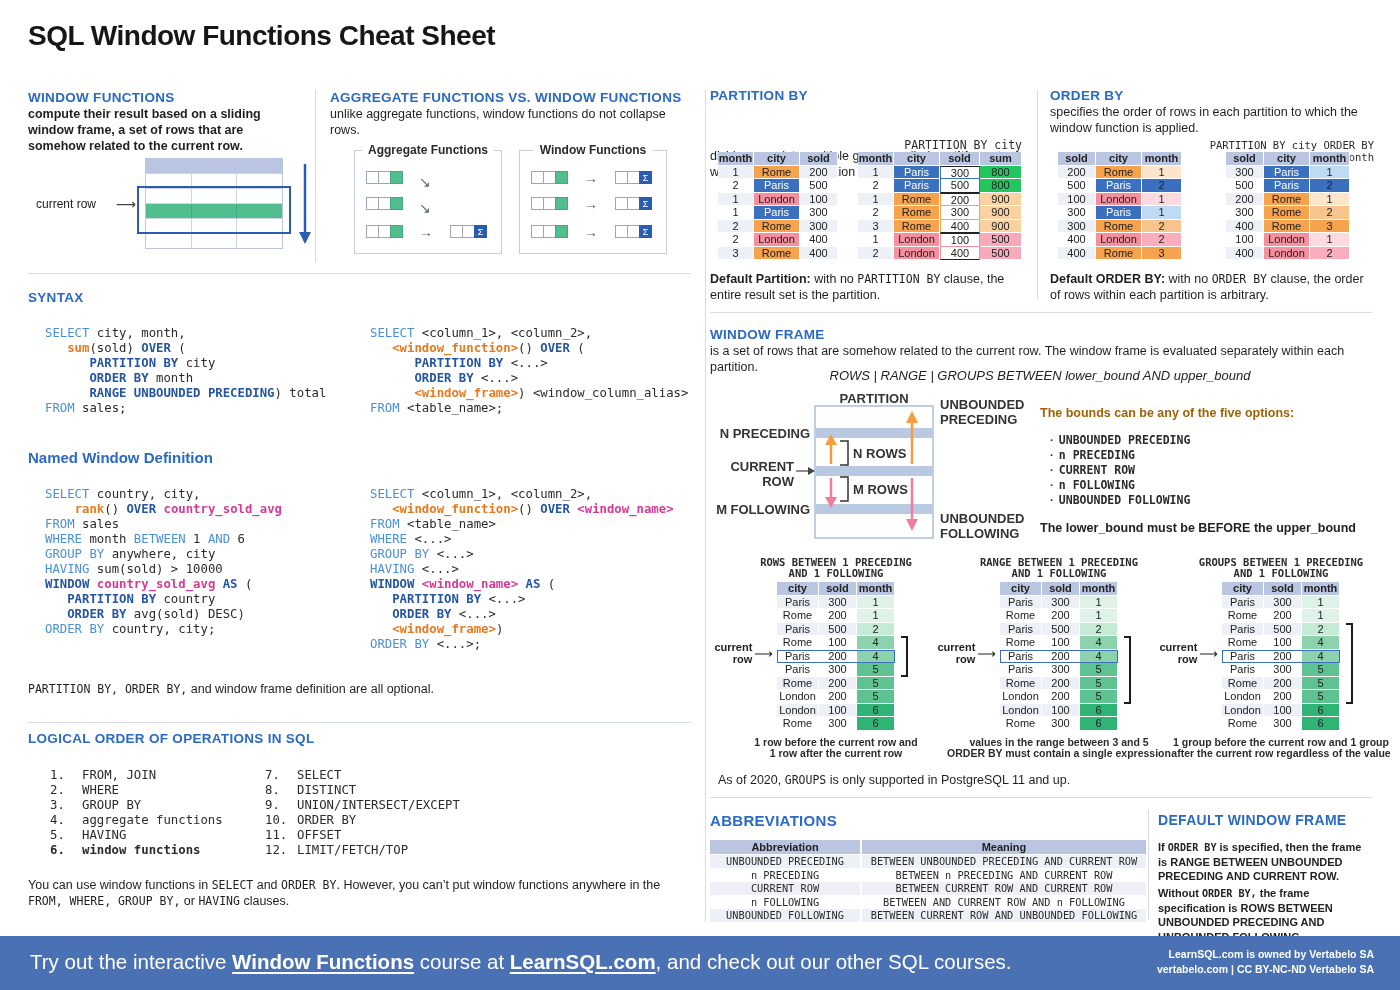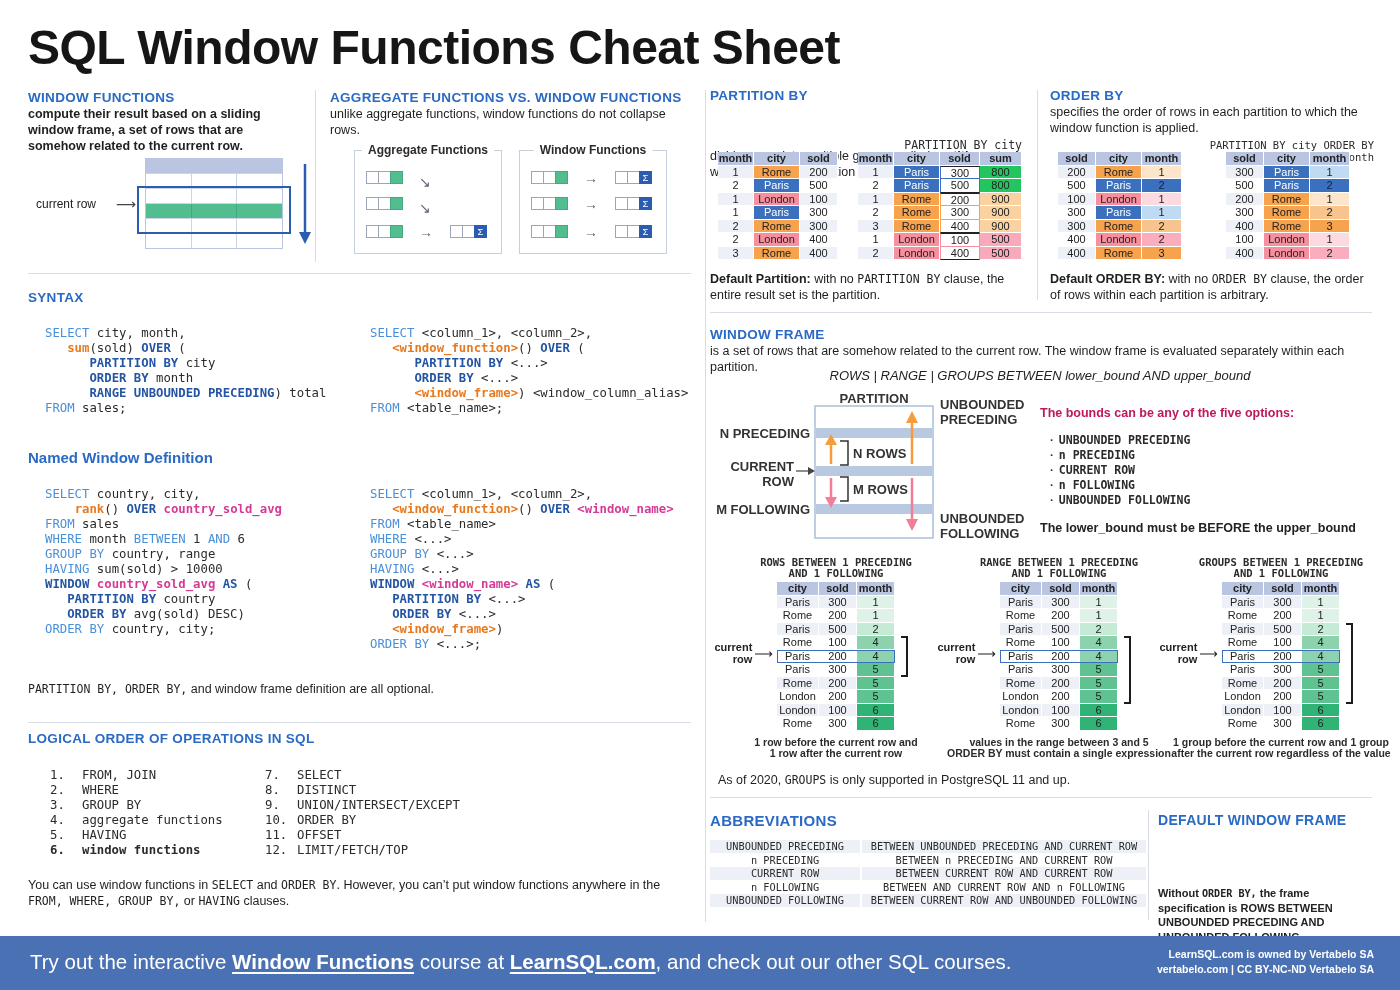--- a/index.html
+++ b/index.html
@@ -5,21 +5,21 @@
   * { margin:0; padding:0; box-sizing:border-box; }
   html,body { background:#fff; }
   #page {
     position:relative; width:1400px; height:990px; background:#fff; overflow:hidden;
     font-family:"Liberation Sans", sans-serif; color:#1f1f1f;
   }
   .abs { position:absolute; }
   .divider { position:absolute; background:#d8dce4; }
 
   
-  .h-main { font-size:48px; font-weight:700; letter-spacing:-0.5px; color:#161616; }
+  .h-main { font-size:28px; font-weight:700; letter-spacing:-0.5px; color:#161616; }
   .sec-h { font-size:13.5px; font-weight:700; color:#2a6ac4; letter-spacing:.3px; }
   .sec-h3 { font-size:15px; font-weight:700; color:#2a6ac4; }
   .body-t { font-size:12.5px; line-height:1.27; color:#1f1f1f; }
 
   
   .logo-line1 { font-size:34px; font-weight:700; line-height:1; }
   .logo-learn { color:#1d1d1b; }
   .logo-sql { color:#2e6bc4; border-bottom:4px solid #2e6bc4; padding-bottom:1px; }
   .logo-line2 { margin-top:5px; padding-left:6px; font-size:19px; font-weight:700; color:#1d1d1b; }
   .logo-dot { color:#2e6bc4; font-size:13px; vertical-align:2px; margin-right:3px; }
@@ -256,21 +256,21 @@
       <div class="cl"><span class="c-p">      </span><span class="c-f">&lt;window_frame&gt;</span><span class="c-p">) &lt;window_column_alias&gt;</span></div>
       <div class="cl"><span class="c-k">FROM</span><span class="c-p"> &lt;table_name&gt;;</span></div>
     </div>
 
   <div class="abs sec-h3" style="left:28px;top:449px;">Named Window Definition</div>
   <div class="abs code" style="left:45px;top:487px;">
       <div class="cl"><span class="c-k">SELECT</span><span class="c-p"> country, city,</span></div>
       <div class="cl"><span class="c-p">    </span><span class="c-f">rank</span><span class="c-p">() </span><span class="c-K">OVER</span><span class="c-p"> </span><span class="c-w">country_sold_avg</span></div>
       <div class="cl"><span class="c-k">FROM</span><span class="c-p"> sales</span></div>
       <div class="cl"><span class="c-k">WHERE</span><span class="c-p"> month </span><span class="c-k">BETWEEN</span><span class="c-p"> 1 </span><span class="c-k">AND</span><span class="c-p"> 6</span></div>
-      <div class="cl"><span class="c-k">GROUP BY</span><span class="c-p"> country, range</span></div>
+      <div class="cl"><span class="c-k">GROUP BY</span><span class="c-p"> anywhere, city</span></div>
       <div class="cl"><span class="c-k">HAVING</span><span class="c-p"> sum(sold) &gt; 10000</span></div>
       <div class="cl"><span class="c-K">WINDOW</span><span class="c-p"> </span><span class="c-w">country_sold_avg</span><span class="c-p"> </span><span class="c-K">AS</span><span class="c-p"> (</span></div>
       <div class="cl"><span class="c-p">   </span><span class="c-K">PARTITION BY</span><span class="c-p"> country</span></div>
       <div class="cl"><span class="c-p">   </span><span class="c-K">ORDER BY</span><span class="c-p"> avg(sold) DESC)</span></div>
       <div class="cl"><span class="c-k">ORDER BY</span><span class="c-p"> country, city;</span></div>
     </div>
   <div class="abs code" style="left:370px;top:487px;">
       <div class="cl"><span class="c-k">SELECT</span><span class="c-p"> &lt;column_1&gt;, &lt;column_2&gt;,</span></div>
       <div class="cl"><span class="c-p">   </span><span class="c-f">&lt;window_function&gt;</span><span class="c-p">() </span><span class="c-K">OVER</span><span class="c-p"> </span><span class="c-w">&lt;window_name&gt;</span></div>
       <div class="cl"><span class="c-k">FROM</span><span class="c-p"> &lt;table_name&gt;</span></div>
@@ -553,21 +553,21 @@
     <div class="wfr-lab" style="left:103px;top:0;width:118px;text-align:center;">PARTITION</div>
     <div class="wfr-lab" style="left:0;top:35px;width:98px;text-align:right;">N PRECEDING</div>
     <div class="wfr-lab" style="left:0;top:68px;width:82px;text-align:right;">CURRENT ROW</div>
     <div class="wfr-lab" style="left:0;top:111px;width:98px;text-align:right;">M FOLLOWING</div>
     <div class="wfr-lab" style="left:228px;top:6px;width:85px;">UNBOUNDED PRECEDING</div>
     <div class="wfr-lab" style="left:228px;top:120px;width:85px;">UNBOUNDED FOLLOWING</div>
     <div class="wfr-lab" style="left:141px;top:55px;">N ROWS</div>
     <div class="wfr-lab" style="left:141px;top:91px;">M ROWS</div>
   </div>
 
-  <div class="abs" style="left:1040px;top:406px;font-size:12.5px;font-weight:600;color:#be185d;">The bounds can be any of the five options:</div>
+  <div class="abs" style="left:1040px;top:406px;font-size:12.5px;font-weight:600;color:#a16207;">The bounds can be any of the five options:</div>
   <div class="abs" style="left:1050px;top:433px;" id="bounds-list">
       <div class="bd-item"><span class="dot">·</span><span>UNBOUNDED PRECEDING</span></div>
       <div class="bd-item"><span class="dot">·</span><span>n PRECEDING</span></div>
       <div class="bd-item"><span class="dot">·</span><span>CURRENT ROW</span></div>
       <div class="bd-item"><span class="dot">·</span><span>n FOLLOWING</span></div>
       <div class="bd-item"><span class="dot">·</span><span>UNBOUNDED FOLLOWING</span></div>
     </div>
   <div class="abs" style="left:1040px;top:521px;font-size:12.5px;font-weight:600;color:#222;">The lower_bound must be BEFORE the upper_bound</div>
 
   <div class="ftt" style="left:777px;" id="ft0">
@@ -773,20 +773,24 @@
         <span class="arr">⟶</span>
       </div>
   <div class="brk" style="right: -13px; top: 66.5px; height: 81px;"></div>
     </div>
 
   <div class="abs body-t" style="left:718px;top:773px;"><span class="sg-n">As of 2020, </span><span class="sg-m">GROUPS</span><span class="sg-n"> is only supported in PostgreSQL 11 and up.</span></div>
 
   <div class="abs sec-h" style="left:710px;top:812px;font-size:15px;">ABBREVIATIONS</div>
   <div class="abs" style="left:710px;top:840px;" id="ab-table">
       <div class="ab-row">
+        <div class="ab-h" style="width: 152px;">Abbreviation</div>
+        <div class="ab-h" style="width: 286px;">Meaning</div>
+      </div>
+      <div class="ab-row">
         <div class="ab-c ab-alt" style="width: 152px;">UNBOUNDED PRECEDING</div>
         <div class="ab-c ab-alt" style="width: 286px;">BETWEEN UNBOUNDED PRECEDING AND CURRENT ROW</div>
       </div>
       <div class="ab-row">
         <div class="ab-c" style="width: 152px;">n PRECEDING</div>
         <div class="ab-c" style="width: 286px;">BETWEEN n PRECEDING AND CURRENT ROW</div>
       </div>
       <div class="ab-row">
         <div class="ab-c ab-alt" style="width: 152px;">CURRENT ROW</div>
         <div class="ab-c ab-alt" style="width: 286px;">BETWEEN CURRENT ROW AND CURRENT ROW</div>
@@ -795,20 +799,21 @@
         <div class="ab-c" style="width: 152px;">n FOLLOWING</div>
         <div class="ab-c" style="width: 286px;">BETWEEN AND CURRENT ROW AND n FOLLOWING</div>
       </div>
       <div class="ab-row">
         <div class="ab-c ab-alt" style="width: 152px;">UNBOUNDED FOLLOWING</div>
         <div class="ab-c ab-alt" style="width: 286px;">BETWEEN CURRENT ROW AND UNBOUNDED FOLLOWING</div>
       </div>
     </div>
 
   <div class="abs sec-h" style="left:1158px;top:812px;font-size:14px;">DEFAULT WINDOW FRAME</div>
+  <div class="abs dwf-p" style="left:1158px;top:840px;width:214px;"><span class="sg-n">If </span><span class="sg-m">ORDER BY</span><span class="sg-n"> is specified, then the frame is RANGE BETWEEN UNBOUNDED PRECEDING AND CURRENT ROW.</span></div>
   <div class="abs dwf-p" style="left:1158px;top:886px;width:214px;"><span class="sg-n">Without </span><span class="sg-m">ORDER BY,</span><span class="sg-n"> the frame specification is ROWS BETWEEN UNBOUNDED PRECEDING AND UNBOUNDED FOLLOWING.</span></div>
 
   <div id="footer">
     <div class="footer-main"><span class="sg-n">Try out the interactive </span><span class="sg-u">Window Functions</span><span class="sg-n"> course at </span><span class="sg-u">LearnSQL.com</span><span class="sg-n">, and check out our other SQL courses.</span></div>
     <div class="footer-right">
       <div>LearnSQL.com is owned by Vertabelo SA</div>
       <div>vertabelo.com | CC BY-NC-ND Vertabelo SA</div>
     </div>
   </div>
 

